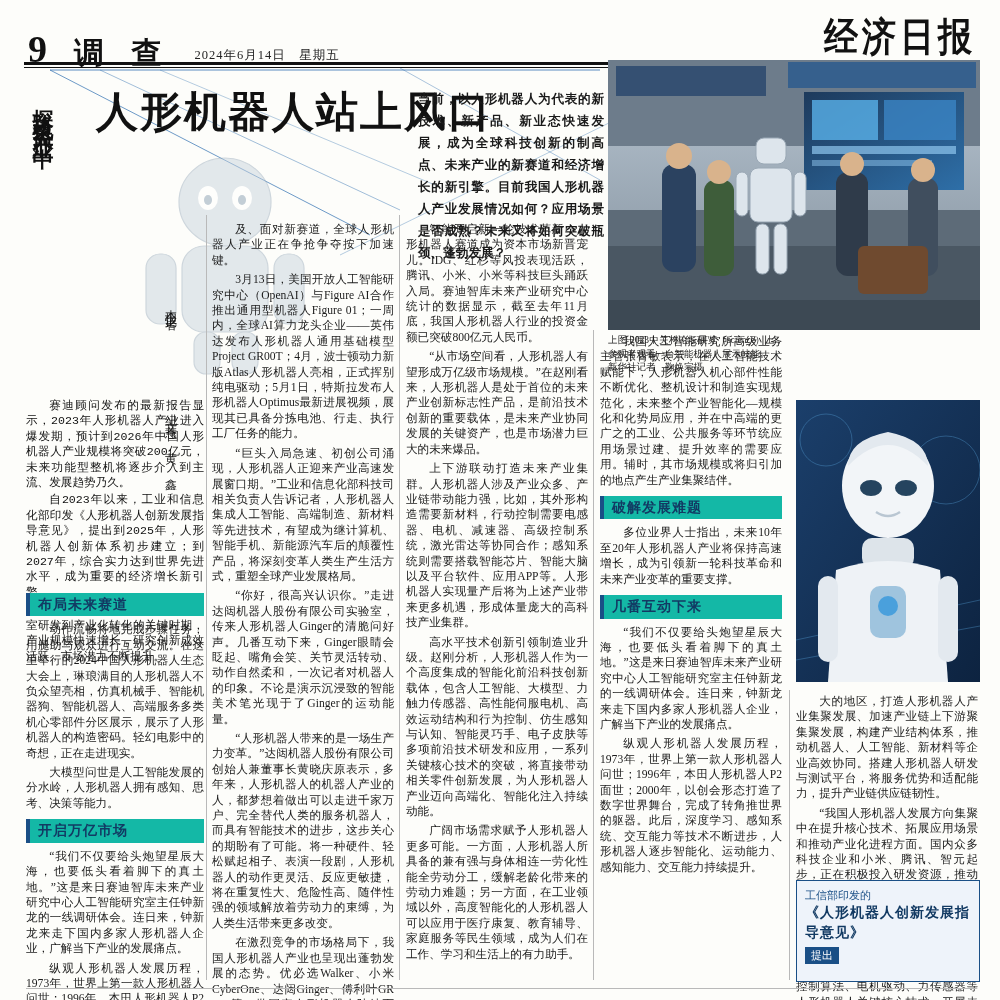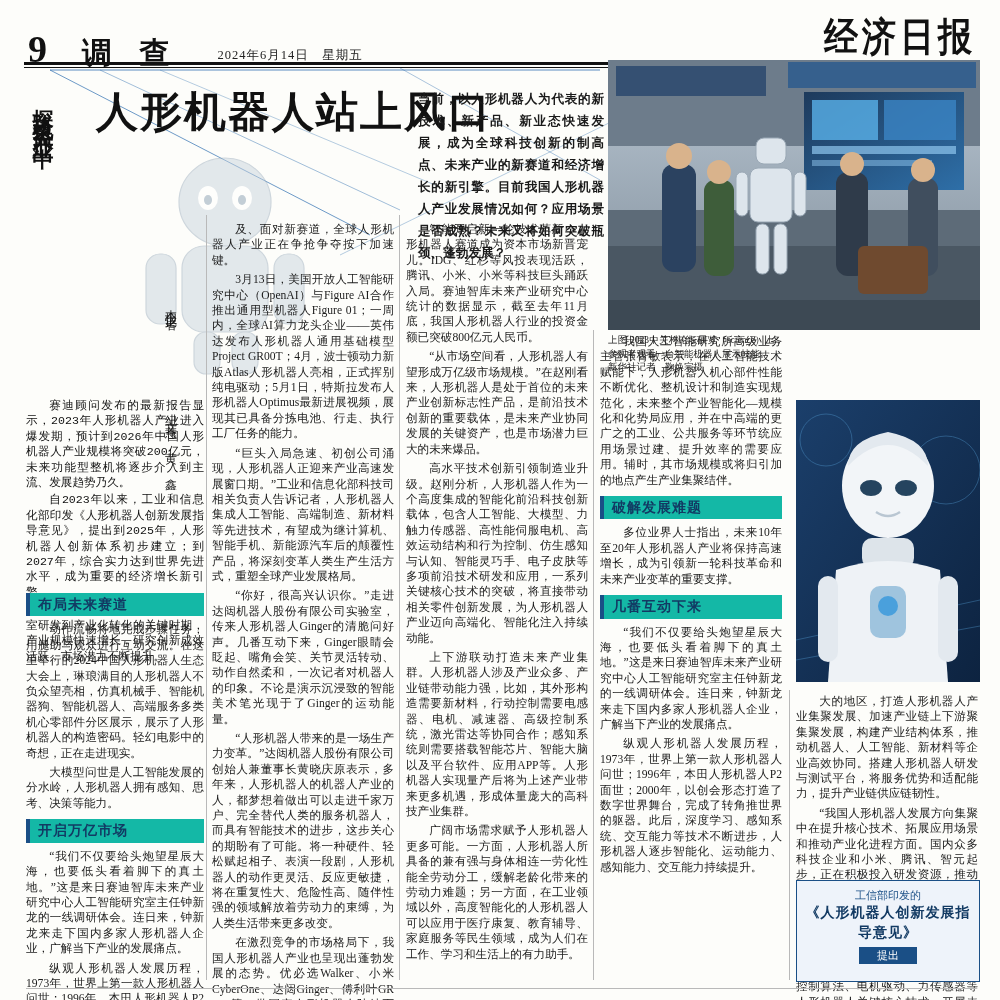--- a/index.html
+++ b/index.html
@@ -20,24 +20,24 @@
     position:absolute;left:28px;top:16px;right:24px;height:52px;
     display:flex;align-items:flex-end;gap:16px;
   }
   .page-num{
     font-size:38px;font-weight:bold;line-height:1;
     font-family:"Liberation Serif",serif;
     letter-spacing:-1px;
   }
   .section-name{
     font-size:30px;font-weight:bold;letter-spacing:10px;
-    line-height:1;margin-left:20px;
+    line-height:1;margin-left:12px;
   }
   .mast-date{
-    font-size:12.5px;color:#222;margin-left:22px;margin-bottom:4px;
+    font-size:12.5px;color:#222;margin-left:7px;margin-bottom:4px;
     letter-spacing:1px;
     text-align:right;
   }
   .paper-logo{
     position:absolute;right:24px;top:14px;
     font-size:34px;font-weight:bold;letter-spacing:4px;
     font-family:"Liberation Serif",serif;
     color:#111;
     transform:scaleY(1.15);
   }
@@ -122,27 +122,27 @@
 
   .cap-block{
     position:absolute;left:608px;top:334px;width:176px;
     font-size:9.5px;line-height:13.5px;color:#222;text-align:justify;
   }
 
   
   .policy-box{
     position:absolute;left:796px;top:880px;width:184px;height:102px;
     border:1px solid #1a4f86;background:#eef3fa;
-    padding:6px 8px;box-sizing:border-box;text-align:center;
+    padding:6px 8px;box-sizing:border-box;
   }
   .policy-line{font-size:11px;color:#1a4f86;line-height:16px;}
   .policy-title{font-size:14px;font-weight:bold;color:#123a63;line-height:20px;letter-spacing:1px;}
   .policy-tag{
     display:inline-block;background:#1a4f86;color:#fff;font-size:11px;
-    padding:1px 18px;margin-top:4px;
+    padding:1px 6px;margin-top:4px;
   }
 
   
   .left-lead{
     position:absolute;left:26px;top:398px;width:178px;
     font-size:11.6px;line-height:15.4px;text-align:justify;
   }
   .left-lead p{margin:0 0 2px 0;text-indent:2em;font-family:Liberation Mono, monospace;}
 
   
@@ -309,22 +309,22 @@
     <p>“巨头入局急速、初创公司涌现，人形机器人正迎来产业高速发展窗口期。”工业和信息化部科技司相关负责人告诉记者，人形机器人集成人工智能、高端制造、新材料等先进技术，有望成为继计算机、智能手机、新能源汽车后的颠覆性产品，将深刻变革人类生产生活方式，重塑全球产业发展格局。</p>
     <p>“你好，很高兴认识你。”走进达闼机器人股份有限公司实验室，传来人形机器人Ginger的清脆问好声。几番互动下来，Ginger眼睛会眨起、嘴角会笑、关节灵活转动、动作自然柔和，一次记者对机器人的印象。不论是演示沉浸致的智能美术笔光现于了Ginger的运动能量。</p>
     <p>“人形机器人带来的是一场生产力变革。”达闼机器人股份有限公司创始人兼董事长黄晓庆原表示，多年来，人形机器人的机器人产业的人，都梦想着做出可以走进千家万户、完全替代人类的服务机器人，而具有智能技术的进步，这步关心的期盼有了可能。将一种硬件、轻松赋起相子、表演一段剧，人形机器人的动作更灵活、反应更敏捷，将在重复性大、危险性高、随伴性强的领域解放着劳动力的束缚，为人类生活带来更多改变。</p>
     <p>在激烈竞争的市场格局下，我国人形机器人产业也呈现出蓬勃发展的态势。优必选Walker、小米CyberOne、达闼Ginger、傅利叶GR—1等一批国产人形机器人陆续面市。根据赛迪智库未来产业研究中心统计，目前国内人形机器人产业呈现四大格局。</p>
 
   </div>
 
   <div class="col col2">
     <p>智能开启新一轮技术革新，人形机器人赛道成为资本市场新晋宠儿。IDG、红杉等风投表现活跃，腾讯、小米、小米等科技巨头踊跃入局。赛迪智库未来产业研究中心统计的数据显示，截至去年11月底，我国人形机器人行业的投资金额已突破800亿元人民币。</p>
     <p>“从市场空间看，人形机器人有望形成万亿级市场规模。”在赵刚看来，人形机器人是处于首位的未来产业创新标志性产品，是前沿技术创新的重要载体，是未来产业协同发展的关键资产，也是市场潜力巨大的未来爆品。</p>
+    <p>上下游联动打造未来产业集群。人形机器人涉及产业众多、产业链带动能力强，比如，其外形构造需要新材料，行动控制需要电感器、电机、减速器、高级控制系统，激光雷达等协同合作；感知系统则需要搭载智能芯片、智能大脑以及平台软件、应用APP等。人形机器人实现量产后将为上述产业带来更多机遇，形成体量庞大的高科技产业集群。</p>
     <p>高水平技术创新引领制造业升级。赵刚分析，人形机器人作为一个高度集成的智能化前沿科技创新载体，包含人工智能、大模型、力触力传感器、高性能伺服电机、高效运动结构和行为控制、仿生感知与认知、智能灵巧手、电子皮肤等多项前沿技术研发和应用，一系列关键核心技术的突破，将直接带动相关零件创新发展，为人形机器人产业迈向高端化、智能化注入持续动能。</p>
-    <p>上下游联动打造未来产业集群。人形机器人涉及产业众多、产业链带动能力强，比如，其外形构造需要新材料，行动控制需要电感器、电机、减速器、高级控制系统，激光雷达等协同合作；感知系统则需要搭载智能芯片、智能大脑以及平台软件、应用APP等。人形机器人实现量产后将为上述产业带来更多机遇，形成体量庞大的高科技产业集群。</p>
     <p>广阔市场需求赋予人形机器人更多可能。一方面，人形机器人所具备的兼有强与身体相连一劳化性能全劳动分工，缓解老龄化带来的劳动力难题；另一方面，在工业领域以外，高度智能化的人形机器人可以应用于医疗康复、教育辅导、家庭服务等民生领域，成为人们在工作、学习和生活上的有力助手。</p>
   </div>
 
   <div class="col col3">
     <p>我国人工智能研究所高级业务主管张霄敏表示，在人工智能技术赋能下，人形机器人机心部件性能不断优化、整机设计和制造实现规范化，未来整个产业智能化—规模化和化势局应用，并在中高端的更广之的工业、公共服务等环节统应用场景过建、提升效率的需要应用。辅时，其市场规模或将归引加的地点产生产业集聚结伴。</p>
     <div class="subhead">破解发展难题</div>
     <p>多位业界人士指出，未来10年至20年人形机器人产业将保持高速增长，成为引领新一轮科技革命和未来产业变革的重要支撑。</p>
     <div class="subhead">几番互动下来</div>
     <p>“我们不仅要给头炮望星辰大海，也要低头看着脚下的真土地。”这是来日赛迪智库未来产业研究中心人工智能研究室主任钟新龙的一线调研体会。连日来，钟新龙来走下国内多家人形机器人企业，广解当下产业的发展痛点。</p>
     <p>纵观人形机器人发展历程，1973年，世界上第一款人形机器人问世；1996年，本田人形机器人P2面世；2000年，以创会形态打造了数字世界舞台，完成了转角推世界的躯器。此后，深度学习、感知系统、交互能力等技术不断进步，人形机器人逐步智能化、运动能力、感知能力、交互能力持续提升。</p>

